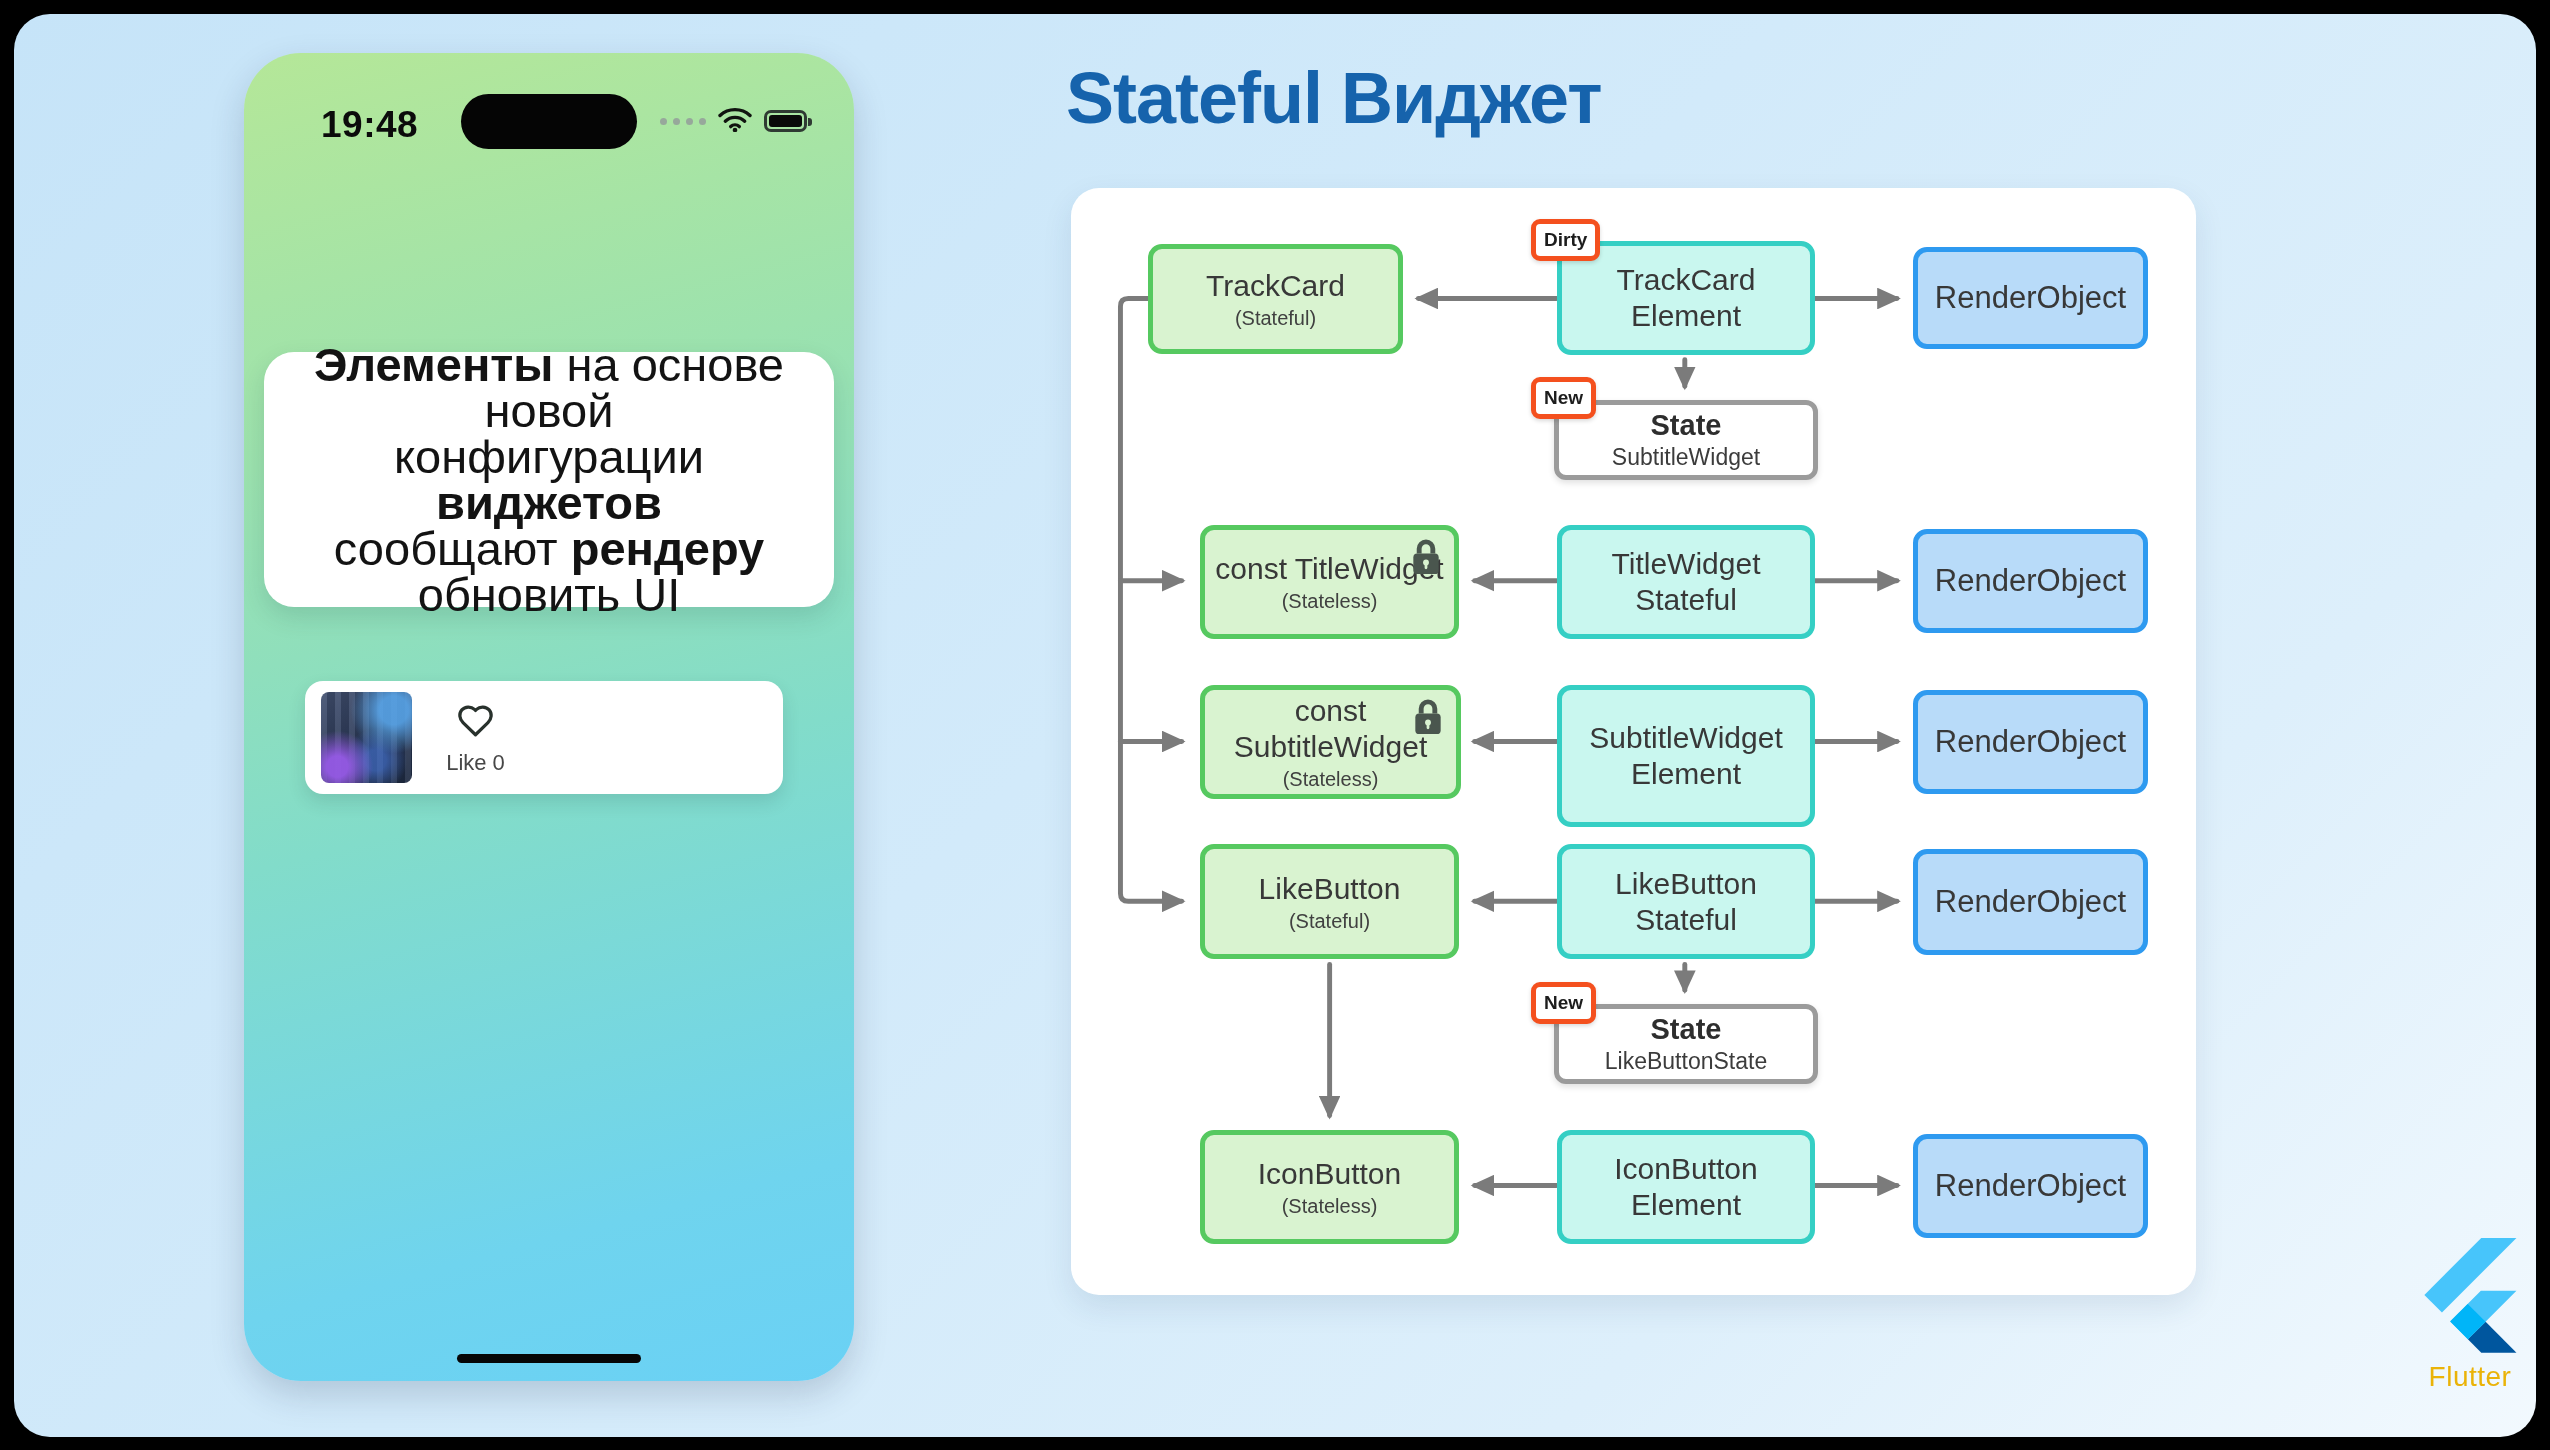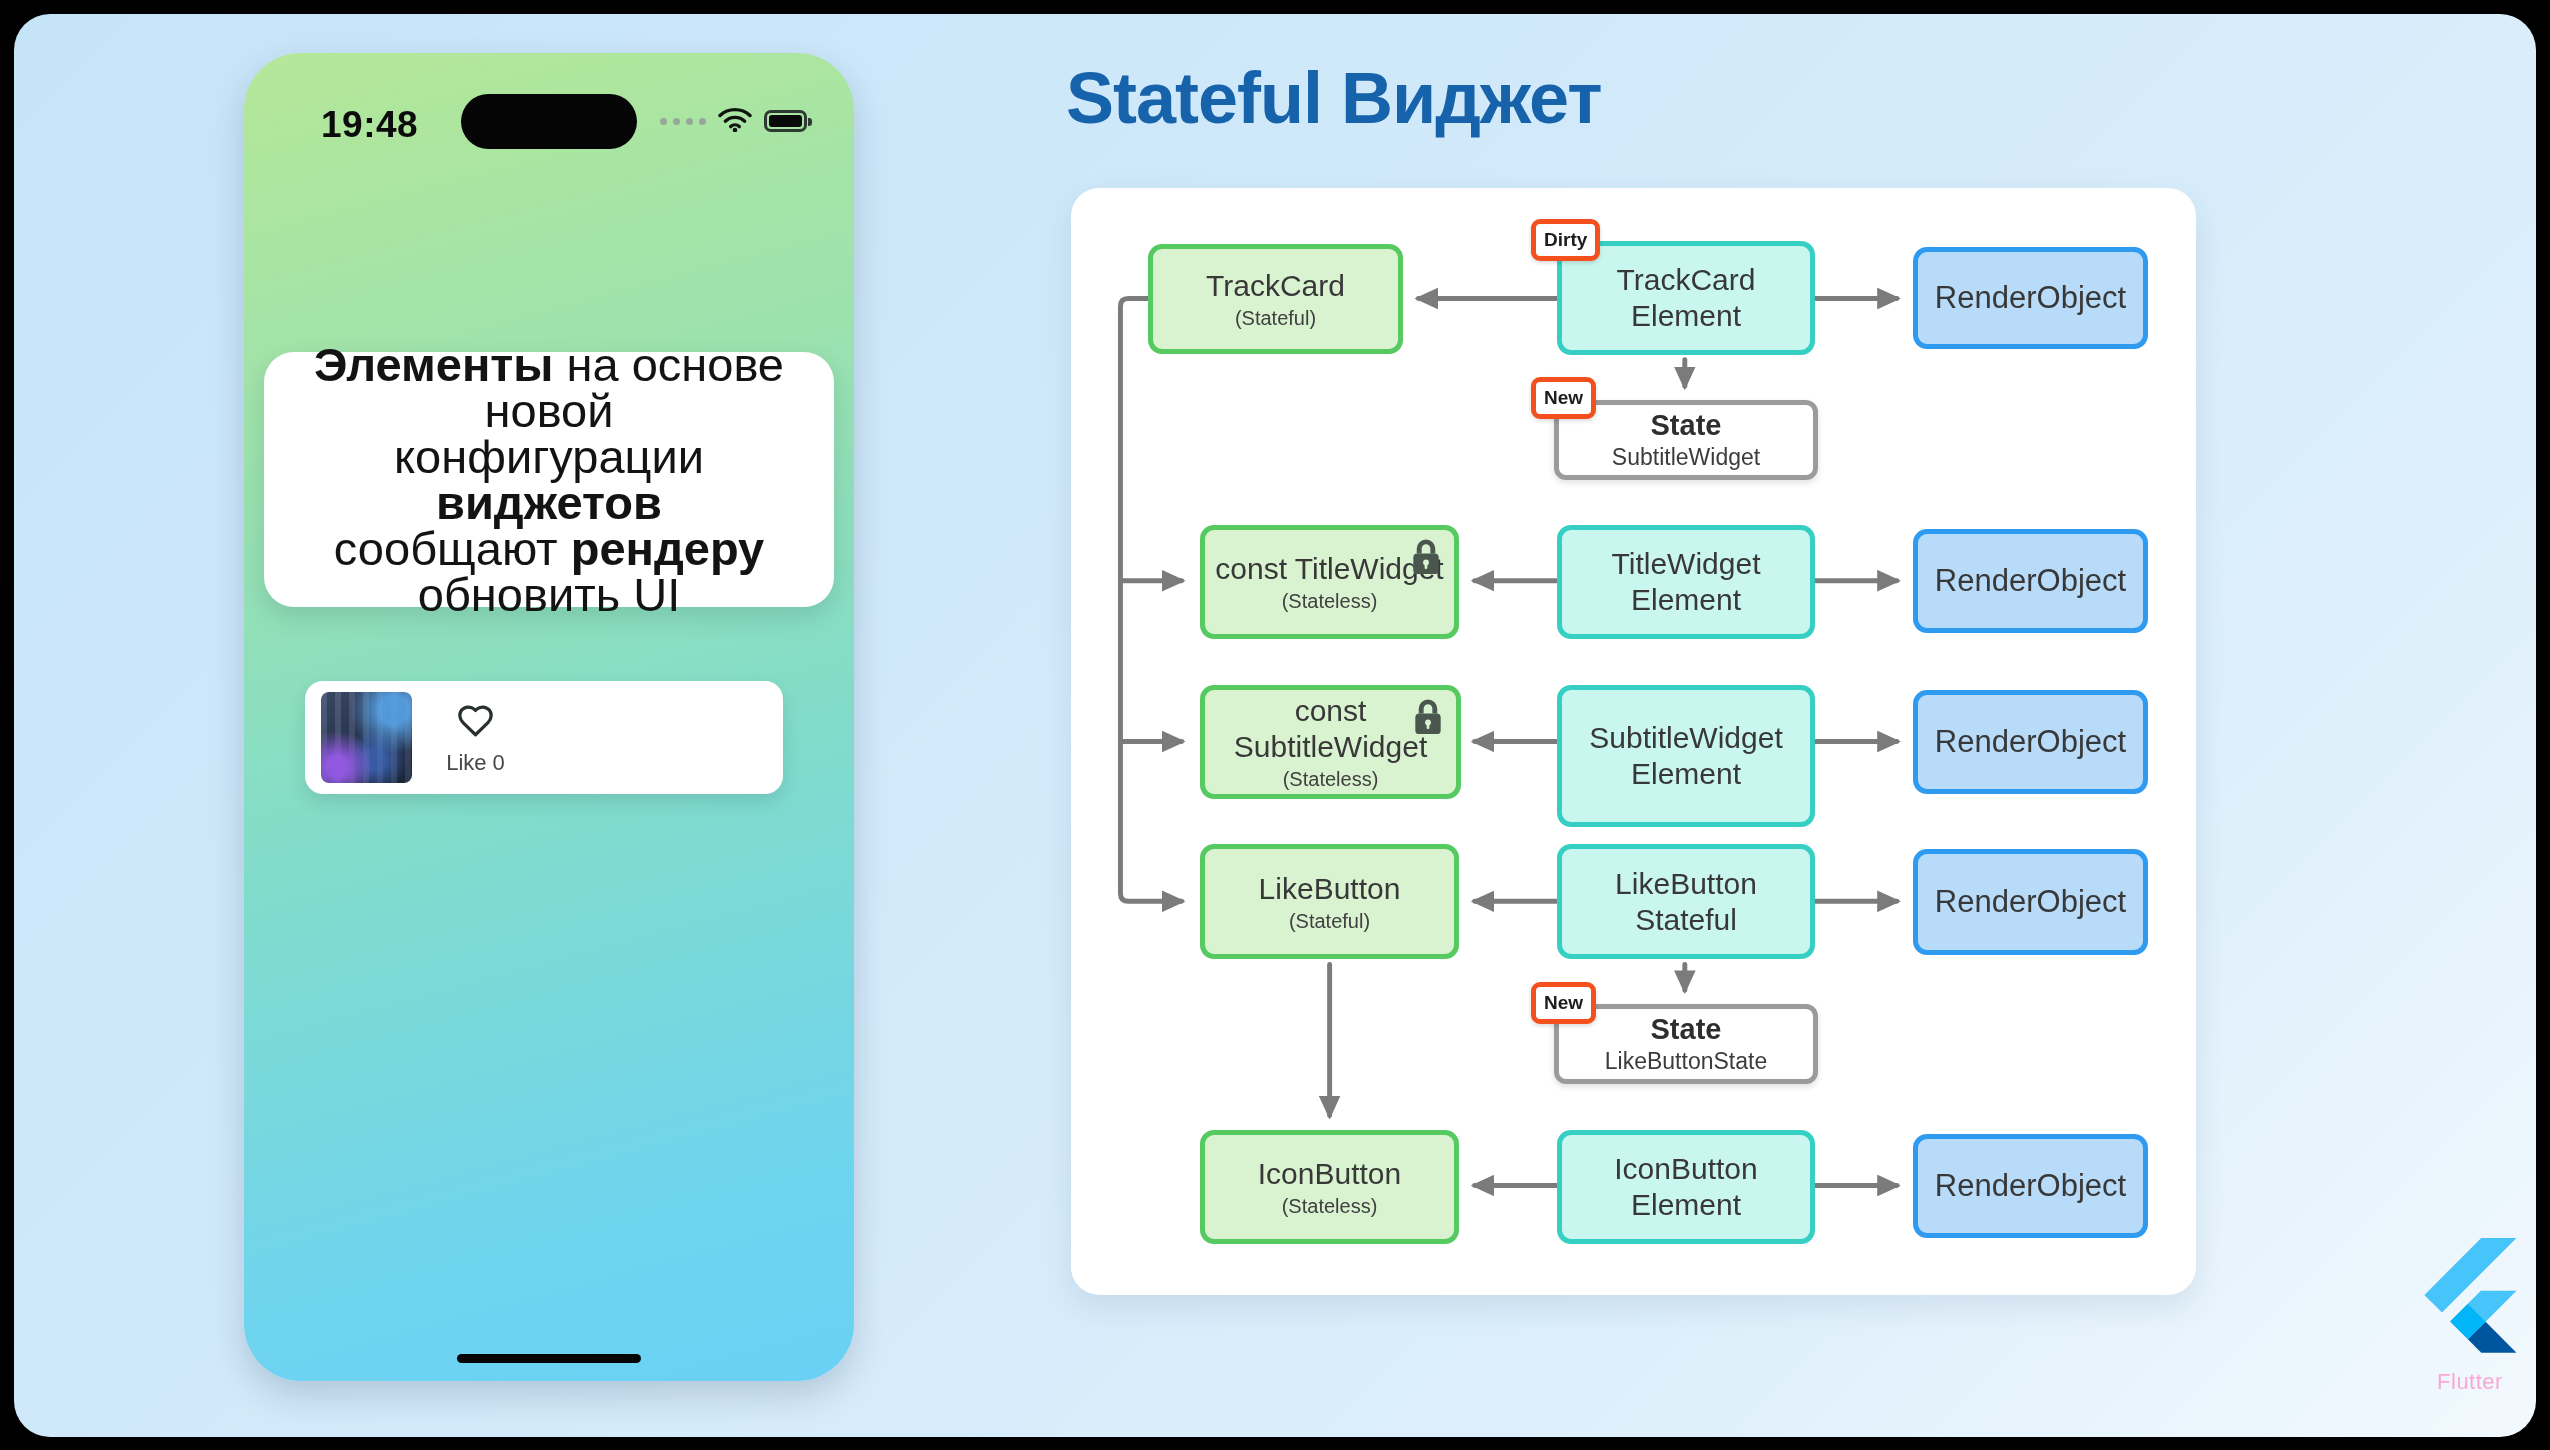--- a/index.html
+++ b/index.html
@@ -85,21 +85,21 @@
   .ssub { font-size:23px; color:#3c3c3c; margin-top:2px; }
 
   .badge { position:absolute; left:460px; background:#fff; border:5px solid #f4501e; border-radius:9px;
            font-size:19px; font-weight:800; color:#1d1d1d; padding:5px 8px; z-index:5; box-shadow:0 2px 4px rgba(0,0,0,.15); }
   .bd1 { top:31px; } .bn1 { top:189px; } .bn2 { top:794px; }
 
   .lock { position:absolute; top:8px; right:12px; }
 
   
   .brand { position:absolute; left:2396px; top:1238px; width:148px; text-align:center; }
-  .brand .word { font-size:22px; color:#f9a8d4; margin-top:12px; letter-spacing:0.5px; }
+  .brand .word { font-size:28px; color:#eab308; margin-top:4px; letter-spacing:0.5px; }
 </style>
 </head>
 <body>
 
 <div class="root">
   <div class="stage"></div>
 
   <div class="phone">
     <div class="status">
       <span class="time">19:48</span>
@@ -205,21 +205,21 @@
           <rect x="3" y="16" width="26" height="21" rx="4" fill="#4a564e"></rect>
           <path d="M9 16 V11 a7 7 0 0 1 14 0 V16" fill="none" stroke="#4a564e" stroke-width="5"></path>
           <circle cx="16" cy="25" r="3" fill="#d9f3d0"></circle>
           <rect x="14.6" y="26" width="2.8" height="6" rx="1.4" fill="#d9f3d0"></rect>
         </svg>
       </span>
       <div class="lbl">const TitleWidget</div>
       <div class="sub">(Stateless)</div>
     </div>
     <div class="dbox teal e2">
-      <div class="lbl">TitleWidget Element</div>
+      <div class="lbl">TitleWidget Stateful</div>
     </div>
     <div class="dbox blue b2">
       <div class="lbl">RenderObject</div>
     </div>
 
     <div class="dbox green g3">
       <span class="lock">
         <svg width="32" height="39" viewBox="0 0 32 40">
           <rect x="3" y="16" width="26" height="21" rx="4" fill="#4a564e"></rect>
           <path d="M9 16 V11 a7 7 0 0 1 14 0 V16" fill="none" stroke="#4a564e" stroke-width="5"></path>

